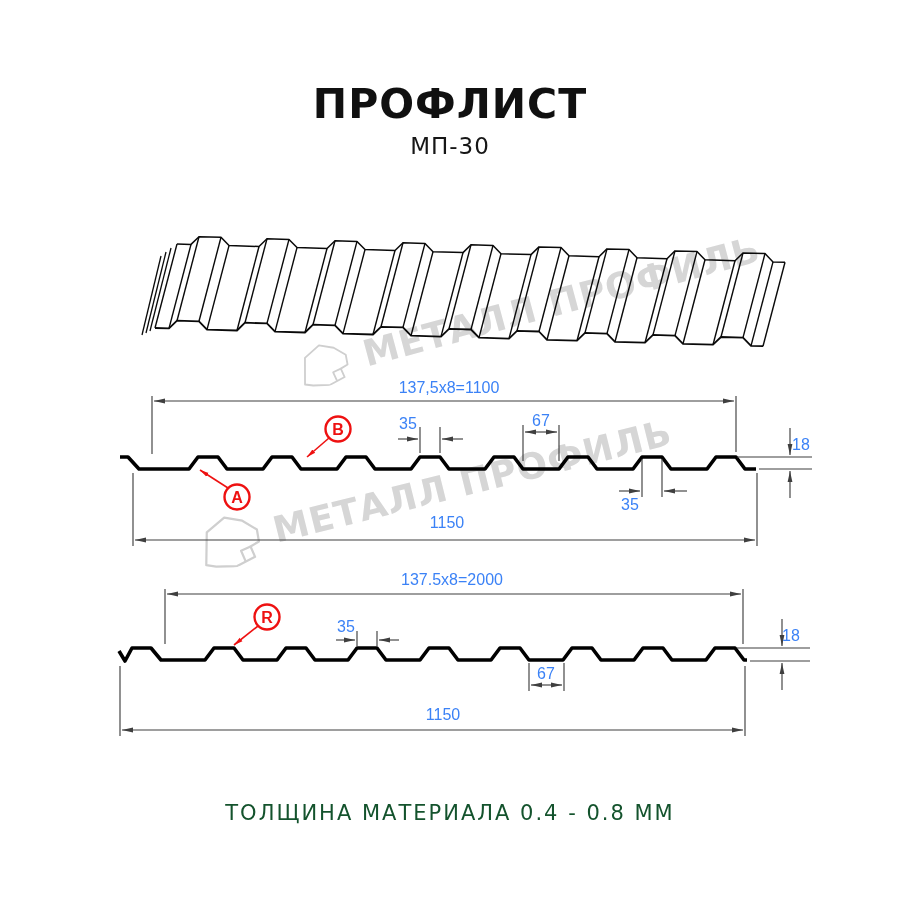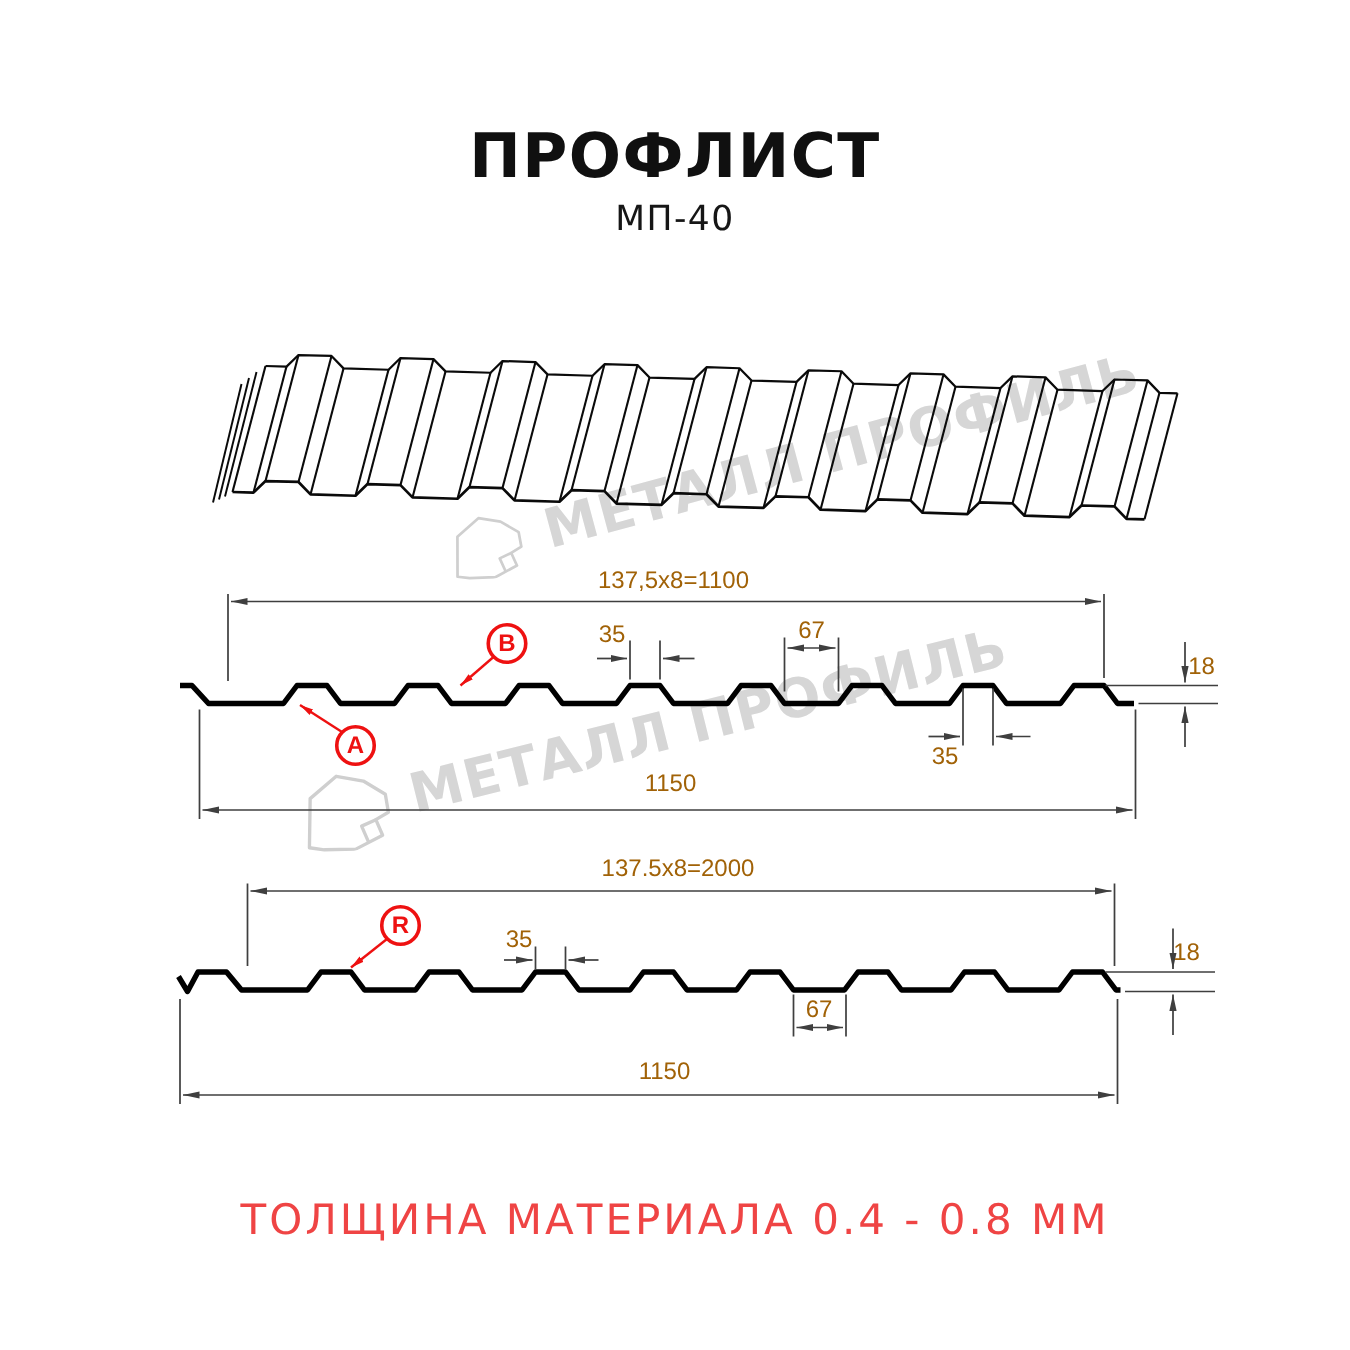--- a/index.html
+++ b/index.html
@@ -4,22 +4,22 @@
 <style>
   html,body{margin:0;padding:0;background:#ffffff;}
   #page{position:relative;width:900px;height:900px;background:#fff;overflow:hidden;
         font-family:"Liberation Sans",sans-serif;}
   .abs{position:absolute;transform:translate(-50%,-50%);white-space:nowrap;}
   .title-main{font-family:"DejaVu Sans","Liberation Sans",sans-serif;font-weight:bold;
               font-size:41px;letter-spacing:1px;color:#101010;}
   .title-model{font-family:"DejaVu Sans","Liberation Sans",sans-serif;font-weight:normal;
                font-size:23px;letter-spacing:1px;color:#161616;}
   .footer-note{font-family:"DejaVu Sans","Liberation Sans",sans-serif;font-weight:normal;
-               font-size:28px;letter-spacing:2px;color:#ef4444;}
-  .dim{font-size:16px;color:#a16207;z-index:3;}
+               font-size:21px;letter-spacing:2px;color:#14532d;}
+  .dim{font-size:16px;color:#3b82f6;z-index:3;}
   .co-letter{font-size:16px;font-weight:bold;color:var(--red);z-index:4;}
   .wm{position:absolute;display:flex;align-items:center;gap:12px;z-index:1;
       transform-origin:left center;color:var(--wm);
       font-family:"DejaVu Sans","Liberation Sans",sans-serif;font-weight:bold;
       font-size:36px;letter-spacing:1px;white-space:nowrap;}
   .wm svg{flex:0 0 auto;}
   .wm .lg{stroke:#cfcfcf;stroke-width:2.4;fill:none;stroke-linejoin:round;}
   #wm1{left:296px;top:350px;transform:rotate(-15deg);}
   #wm2{left:198px;top:522px;transform:rotate(-14deg);}
   svg.cad{position:absolute;left:0;top:0;z-index:2;}
@@ -161,21 +161,21 @@
       <circle class="redc" cx="237" cy="497" r="12.5"></circle>
       <line class="redl" x1="228" y1="488" x2="200" y2="470" marker-end="url(#arrR)"></line>
       <circle class="redc" cx="338" cy="429" r="12.5"></circle>
       <line class="redl" x1="329" y1="438" x2="307" y2="457" marker-end="url(#arrR)"></line>
       <circle class="redc" cx="267" cy="617" r="12.5"></circle>
       <line class="redl" x1="258" y1="626" x2="234" y2="645" marker-end="url(#arrR)"></line>
     </g>
   </svg>
 
   <div class="abs title-main" style="left:450px;top:104px">ПРОФЛИСТ</div>
-  <div class="abs title-model" style="left:450px;top:146px">МП-40</div>
+  <div class="abs title-model" style="left:450px;top:146px">МП-30</div>
 
   <div class="abs dim" style="left:449px;top:388px">137,5x8=1100</div>
   <div class="abs dim" style="left:408px;top:424px">35</div>
   <div class="abs dim" style="left:541px;top:421px">67</div>
   <div class="abs dim" style="left:801px;top:445px">18</div>
   <div class="abs dim" style="left:630px;top:505px">35</div>
   <div class="abs dim" style="left:447px;top:523px">1150</div>
   <div class="abs co-letter" style="left:237px;top:498px">A</div>
   <div class="abs co-letter" style="left:338px;top:430px">B</div>
 

